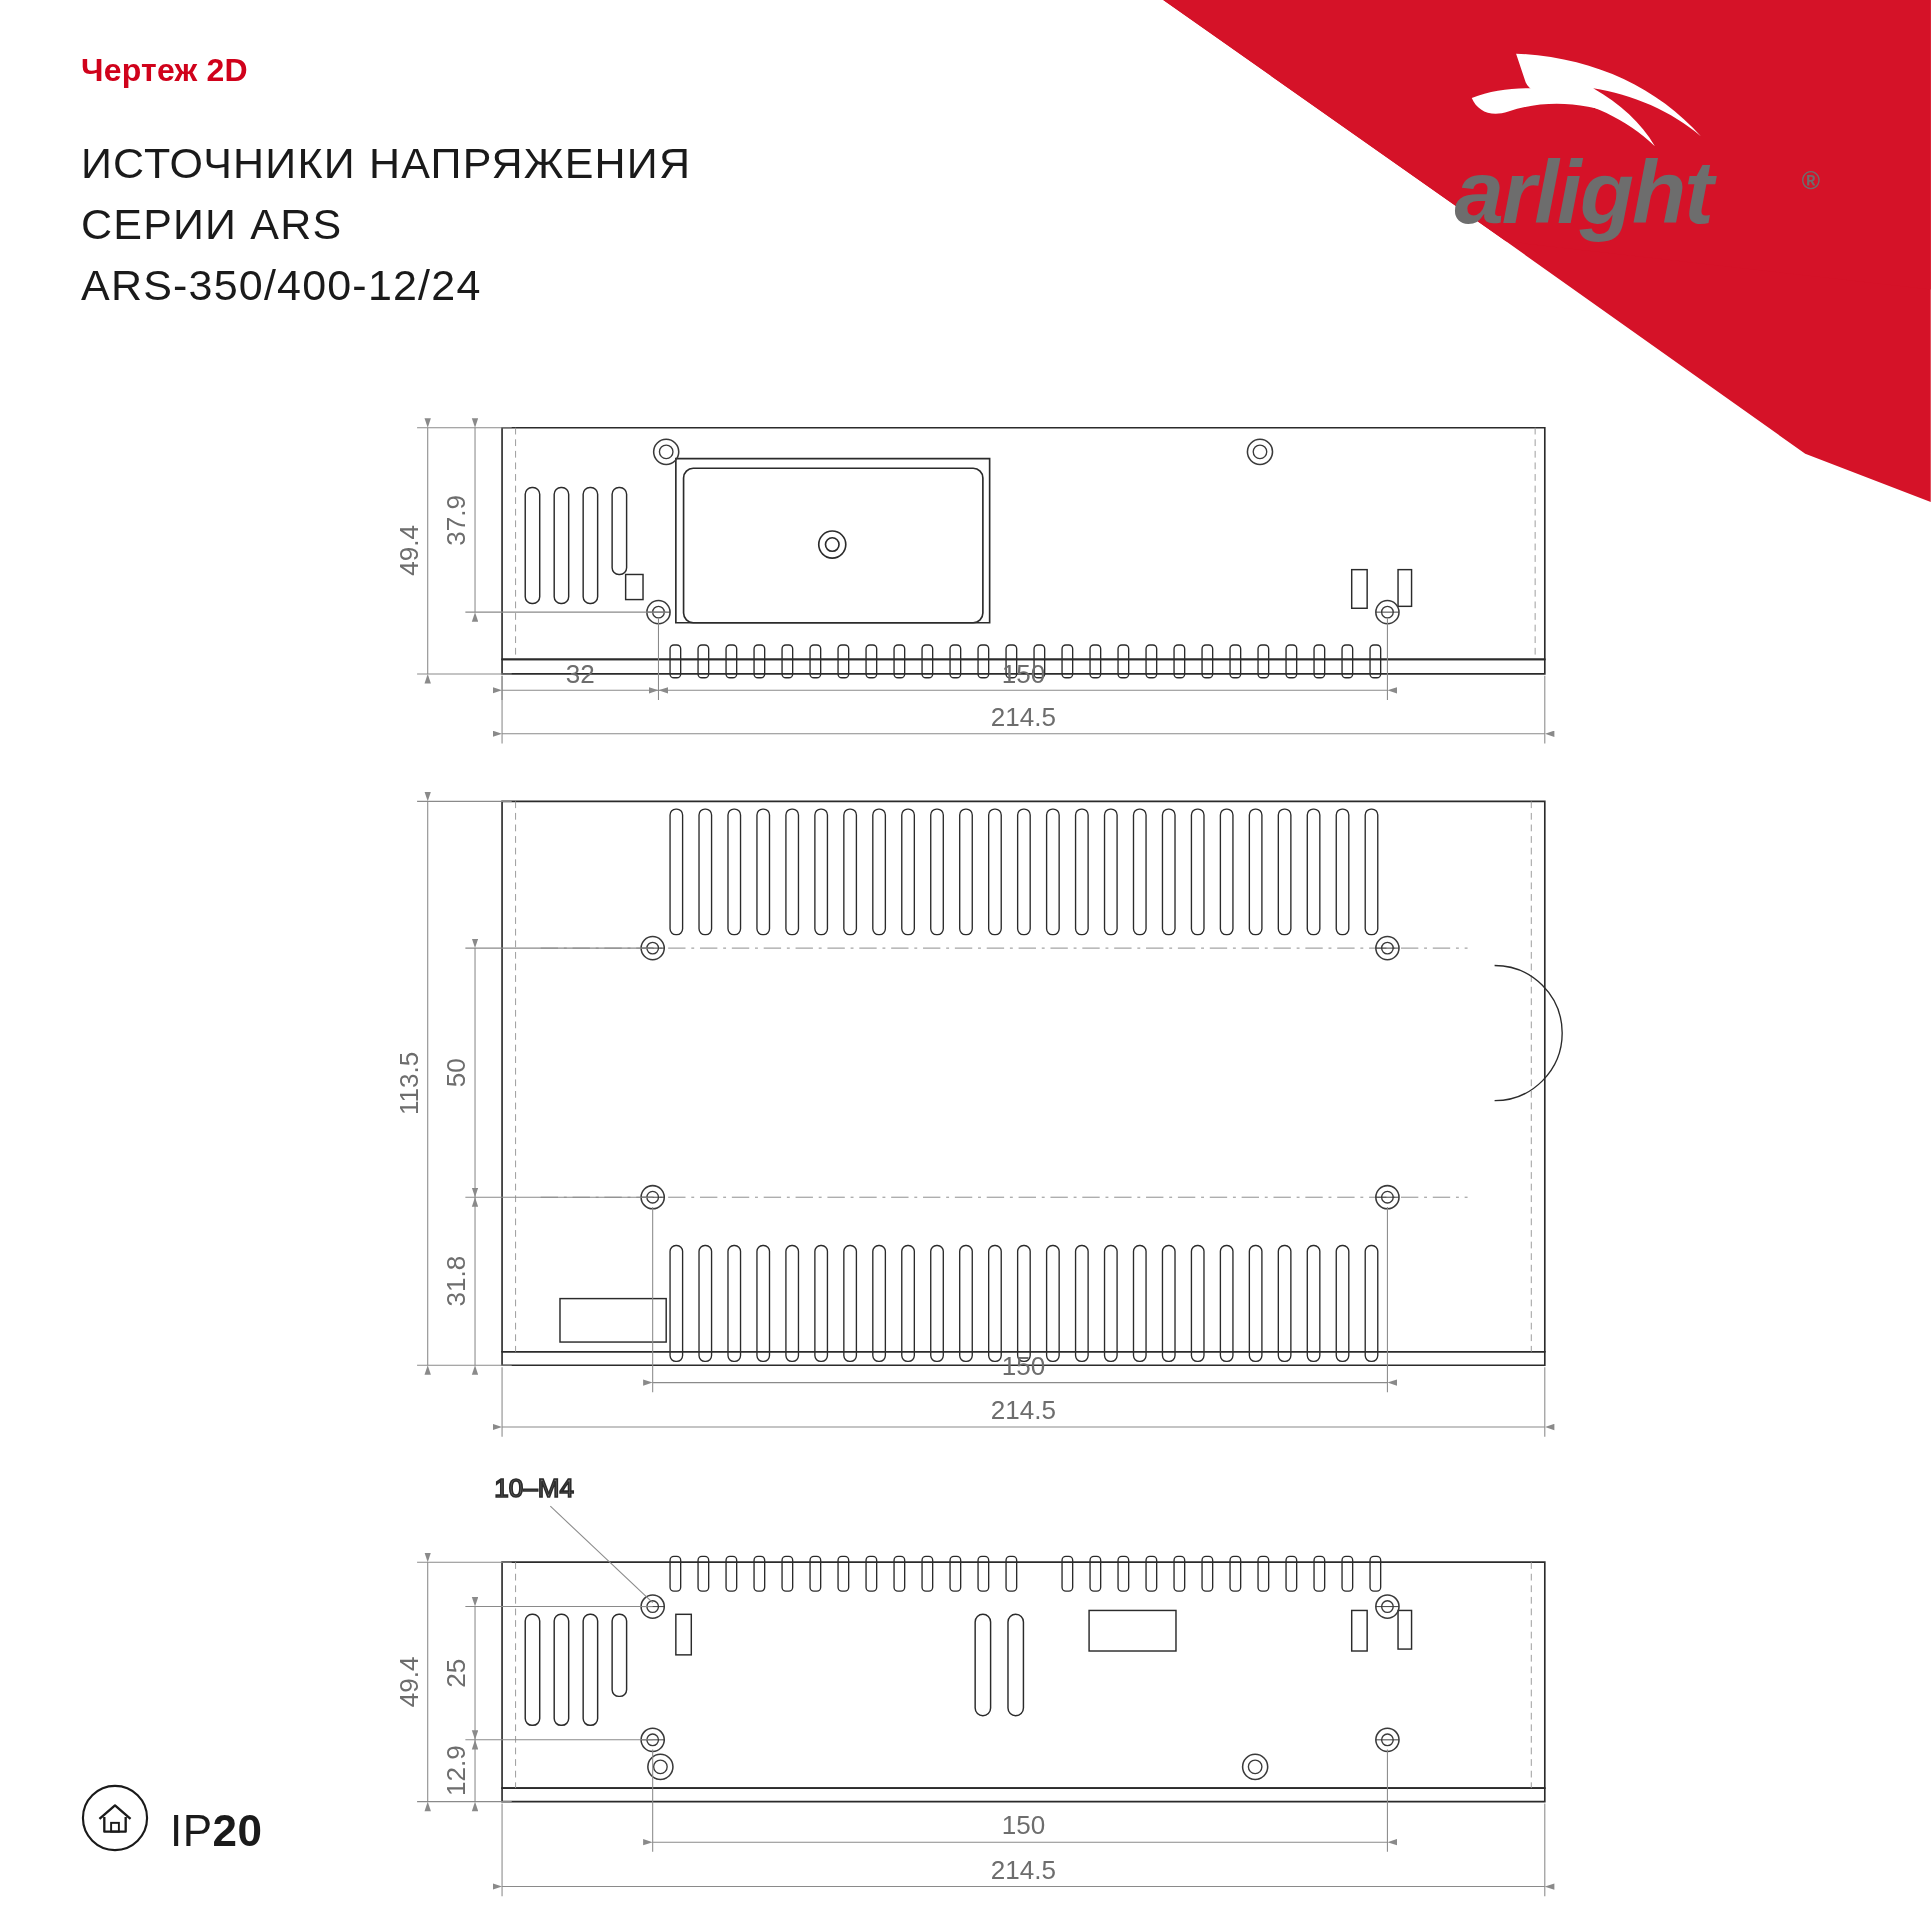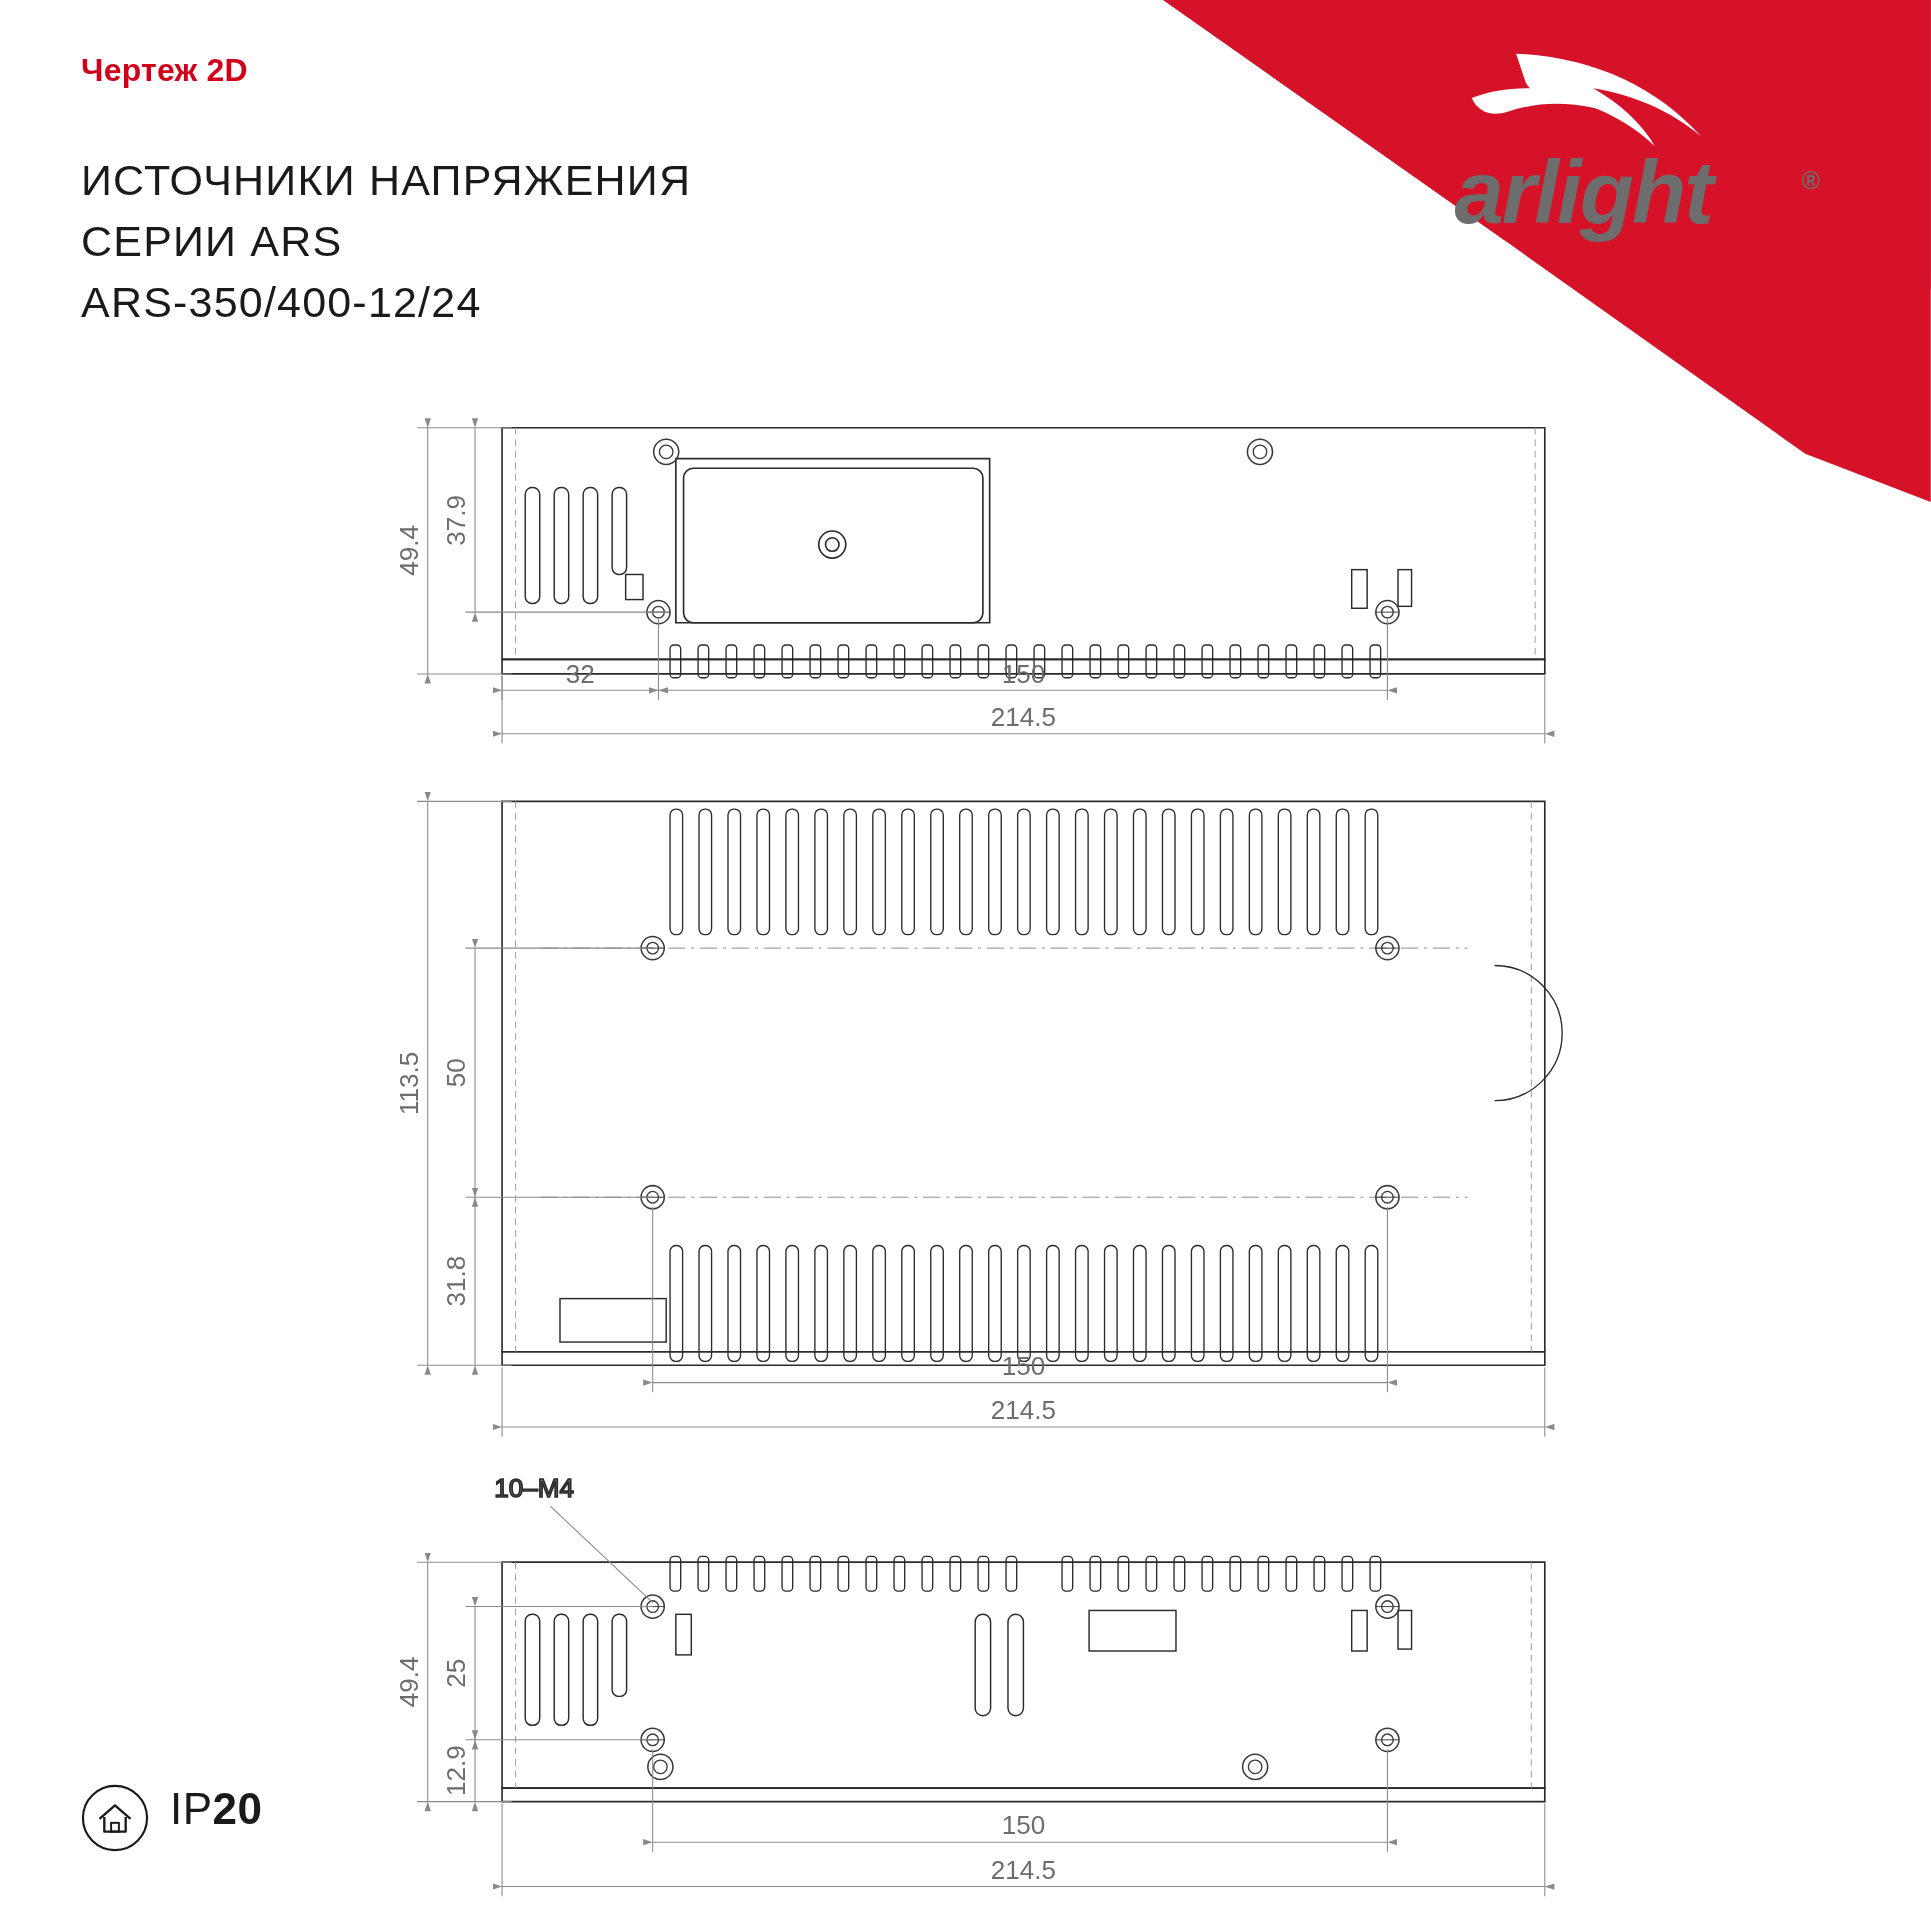--- a/index.html
+++ b/index.html
@@ -20,27 +20,27 @@
   .brand-logo{
     position:absolute;top:44px;right:77px;width:406px;height:212px;margin-left:32px;
   }
   .brand-logo svg{display:block;}
   
   .kicker{
     position:absolute;left:81px;top:52px;
     font-size:32px;font-weight:bold;color:#d0021b;letter-spacing:0.2px;
   }
   .title{
-    position:absolute;left:81px;top:150px;
+    position:absolute;left:81px;top:133px;
     font-size:43px;font-weight:400;color:#1a1a1a;line-height:1.42;
     letter-spacing:1.2px;white-space:pre-line;
   }
   
   .footer{
-    position:absolute;left:81px;bottom:75px;display:flex;align-items:flex-start;gap:21px;
+    position:absolute;left:81px;bottom:75px;display:flex;align-items:flex-end;gap:21px;
   }
   .ip-badge{
     font-size:44px;letter-spacing:0.5px;color:#1a1a1a;
   }
   .ip-badge b{font-weight:bold;}
   .ip-badge .ip-pre{font-weight:400;}
   
   .drawing{
     position:absolute;left:0;top:0;width:1931px;height:1931px;
   }

